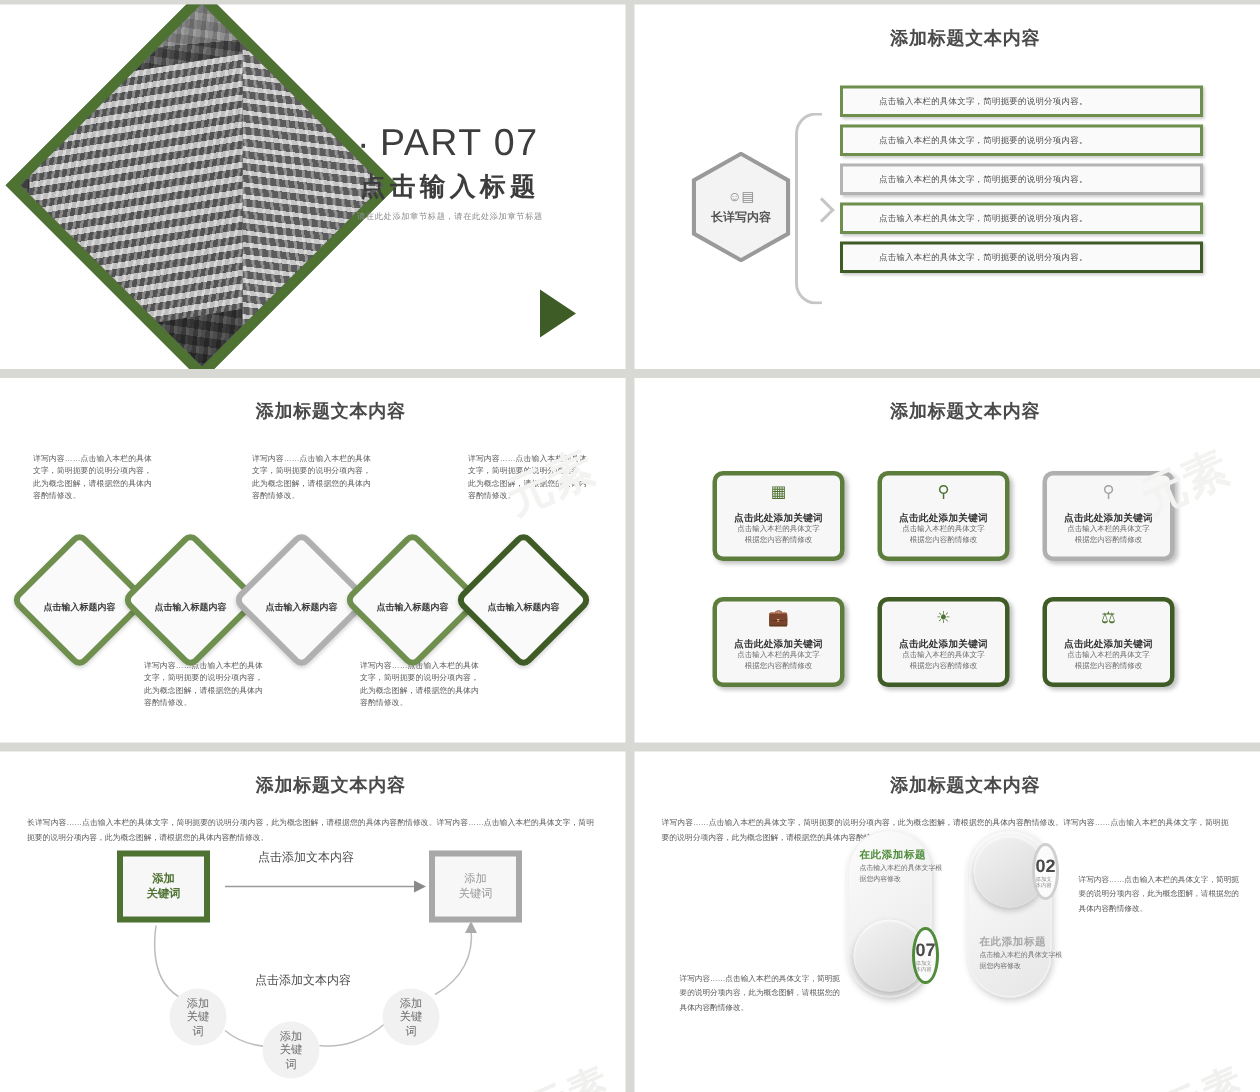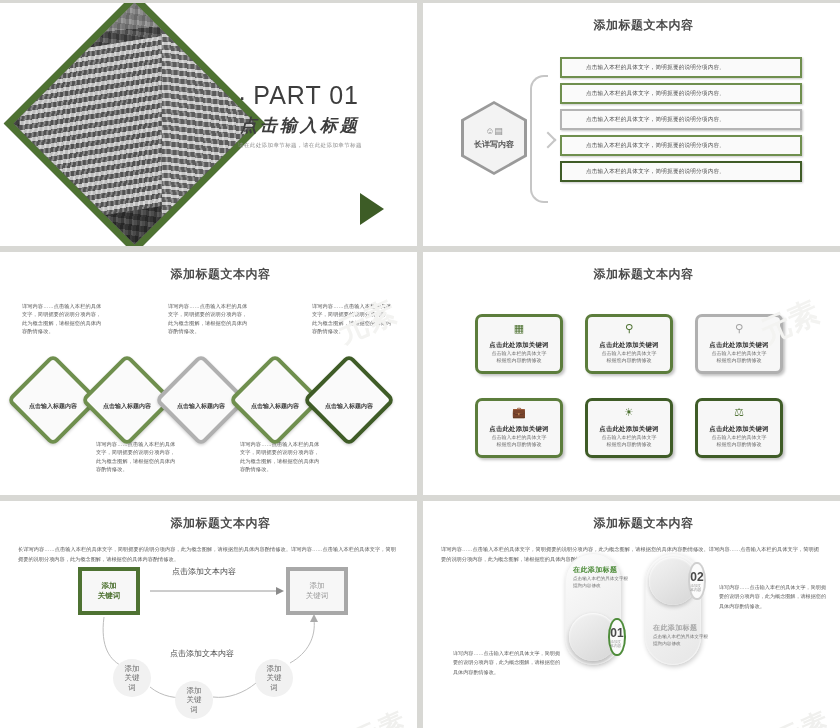--- a/index.html
+++ b/index.html
@@ -80,21 +80,21 @@
     content:"";
     position:absolute; right:6%; top:16%; width:34%; height:70%;
     background:repeating-linear-gradient(82deg,rgba(255,255,255,.26) 0 2px,rgba(20,20,20,.26) 2px 6px),
                repeating-linear-gradient(#d0d0d0 0 3px,#757575 3px 8px);
     background-blend-mode:overlay;
     transform:skewY(7deg);
   }
   .part-block{ position:absolute; left:238px; top:78px; }
   .part-line{ font-size:25px; font-weight:400; color:#3d3d3d; letter-spacing:1px; }
   .part-dot{ font-size:25px; vertical-align:middle; margin-right:6px; }
-  .part-sub{ font-size:17px; font-weight:bold; color:#3d3d3d; text-align:center; letter-spacing:3px; margin-top:2px;font-style:italic;}
+  .part-sub{ font-size:17px; font-weight:bold; color:#3d3d3d; text-align:center; letter-spacing:3px; margin-top:2px;}
   .part-desc{ font-size:5.5px; color:#8c8c8c; text-align:center; margin-top:5px; letter-spacing:.4px;}
   .play-tri{
     position:absolute; left:360px; top:190px;
     width:0;height:0;
     border-left:24px solid #3d5c26;
     border-top:16px solid transparent;
     border-bottom:16px solid transparent;
   }
 
   
@@ -250,21 +250,21 @@
 <div id="grid">
 
   <div class="slide" id="s1">
     <div class="diamond-wrap">
       <div class="diamond-outer">
         <div class="diamond-img"></div>
       </div>
     </div>
     <div class="part-block">
       <div class="part-line">
-        <span class="part-dot">·</span><span>PART 01</span>
+        <span class="part-dot">·</span><span>PART 07</span>
       </div>
       <div class="part-sub">点击输入标题</div>
       <div class="part-desc">请在此处添加章节标题，请在此处添加章节标题</div>
     </div>
     <div class="play-tri"></div>
   </div>
 
   <div class="slide" id="s2">
     <div class="slide-title">添加标题文本内容</div>
     <div class="hex-ring"></div>
@@ -408,21 +408,21 @@
     <div class="slide-title">添加标题文本内容</div>
     <div class="para">详写内容……点击输入本栏的具体文字，简明扼要的说明分项内容，此为概念图解，请根据您的具体内容酌情修改。详写内容……点击输入本栏的具体文字，简明扼要的说明分项内容，此为概念图解，请根据您的具体内容酌情修改。</div>
 
     <div class="pill p1"></div>
     <div class="pill p2"></div>
 
     <div class="ptit green" style="left:150px; top:64px;">在此添加标题</div>
     <div class="pdesc" style="left:150px; top:75px;">点击输入本栏的具体文字根据您内容修改</div>
     <div class="ring green r1">
       <div class="inner">
-        <div class="num">01</div>
+        <div class="num">07</div>
         <div class="numsub">添加文本内容</div>
       </div>
     </div>
 
     <div class="ring greyr r2">
       <div class="inner">
         <div class="num">02</div>
         <div class="numsub">添加文本内容</div>
       </div>
     </div>

